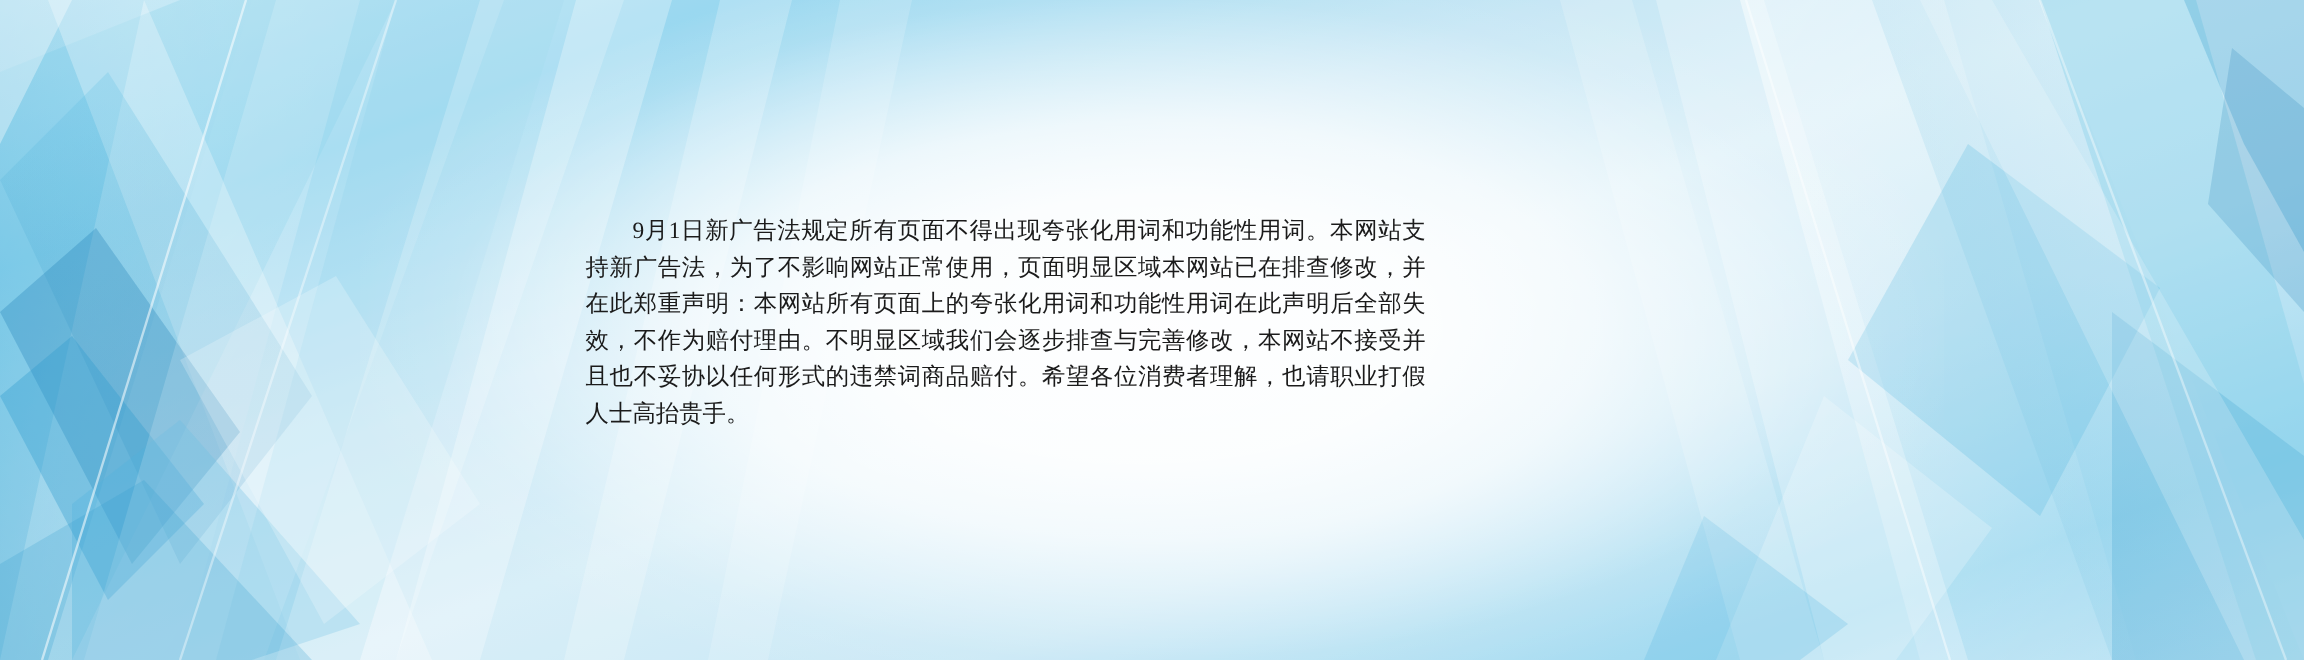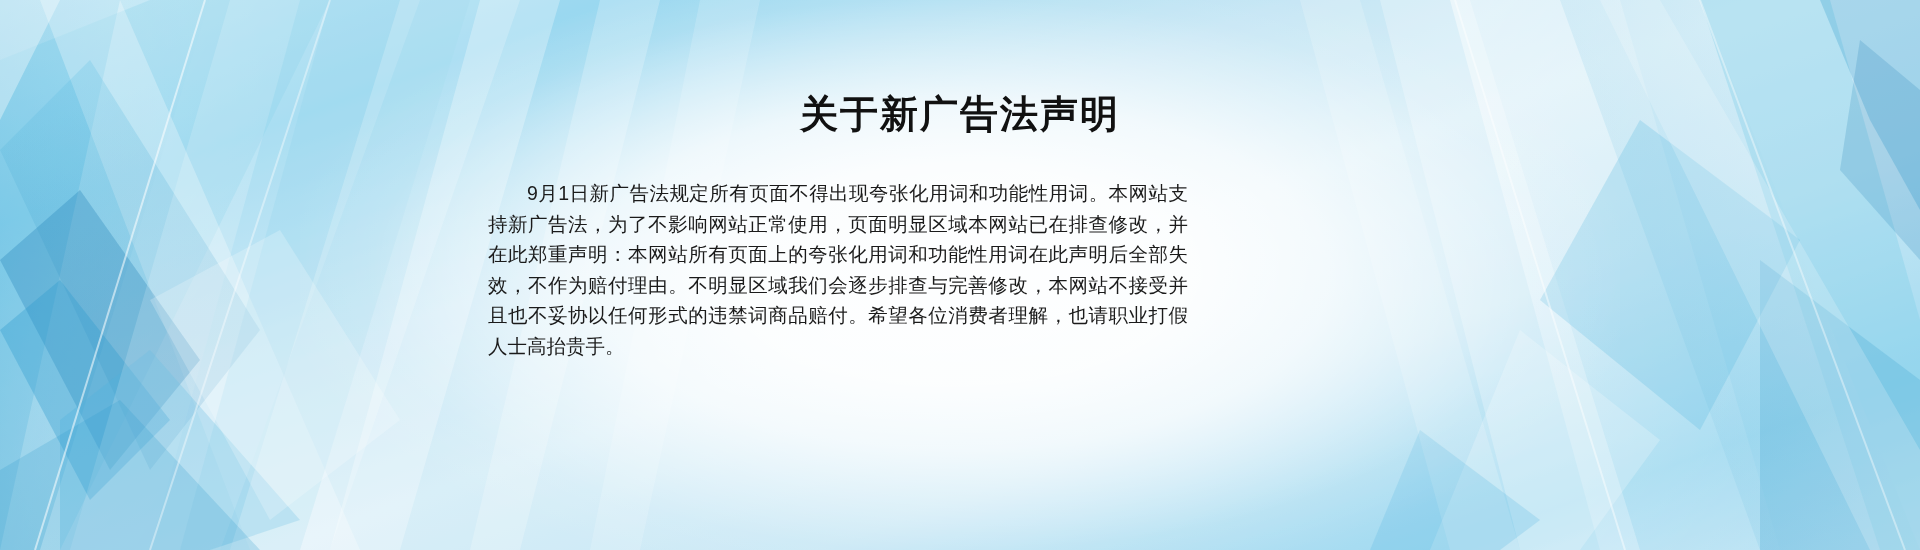--- a/index.html
+++ b/index.html
@@ -75,21 +75,21 @@
     color: #1b1b1b;
     font-size: 19.5px;
     line-height: 30.5px;
   }
 
   .para {
     margin: 0;
     text-align: justify;
     text-justify: inter-ideograph;
   }
-  .para-1 { text-indent: 2em; }
+  .para-1 { text-indent: 2em; font-family: Liberation Serif, serif; }
   .para-2 { text-indent: 0; }
 </style>
 </head>
 <body>
 
 <div id="banner">
 
   <svg class="bg-svg" viewBox="0 0 1920 550" preserveAspectRatio="none">
     <defs>
       <linearGradient id="gA" x1="0" y1="0" x2="1" y2="1">
@@ -146,20 +146,19 @@
 
     <line x1="205" y1="0" x2="35" y2="550" stroke="#ffffff" stroke-opacity="0.55" stroke-width="2"></line>
     <line x1="330" y1="0" x2="150" y2="550" stroke="#ffffff" stroke-opacity="0.40" stroke-width="2"></line>
     <line x1="1455" y1="0" x2="1625" y2="550" stroke="#ffffff" stroke-opacity="0.45" stroke-width="2"></line>
     <line x1="1700" y1="0" x2="1905" y2="550" stroke="#ffffff" stroke-opacity="0.40" stroke-width="2"></line>
   </svg>
 
   <div class="glow"></div>
 
   <div class="content">
-    <div class="title">关于新广告法声明</div>
 
     <div class="body-block">
       <p class="para para-1">9月1日新广告法规定所有页面不得出现夸张化用词和功能性用词。本网站支持新广告法，为了不影响网站正常使用，页面明显区域本网站已在排查修改，并在此郑重声明：本网站所有页面上的夸张化用词和功能性用词在此声明后全部失效，不作为赔付理由。不明显区域我们会逐步排查与完善修改，本网站不接受并且也不妥协以任何形式的违禁词商品赔付。希望各位消费者理解，也请职业打假人士高抬贵手。</p>
     </div>
   </div>
 
 </div>
 
 </body></html>

